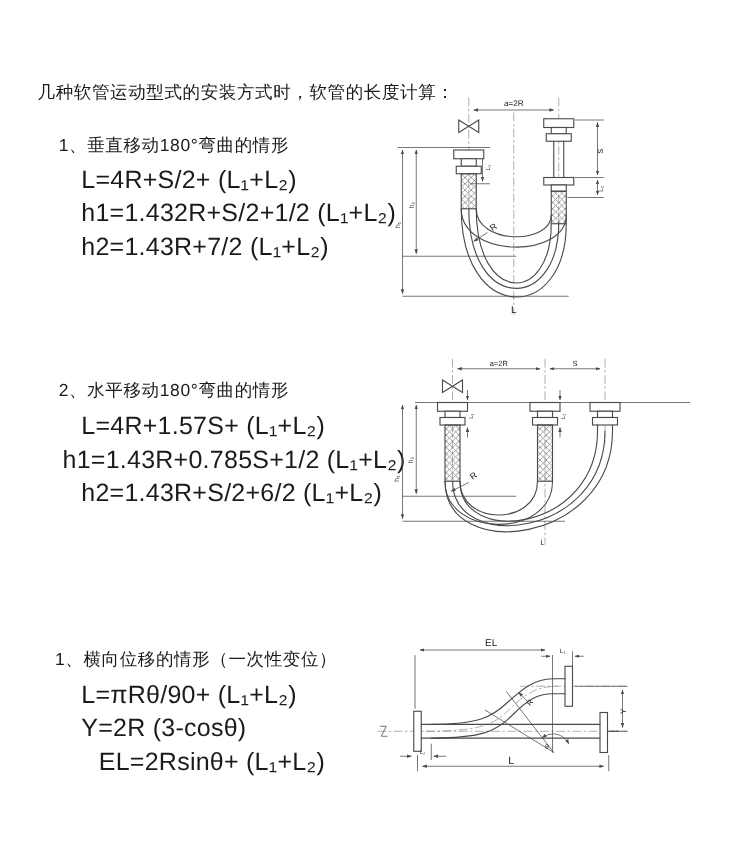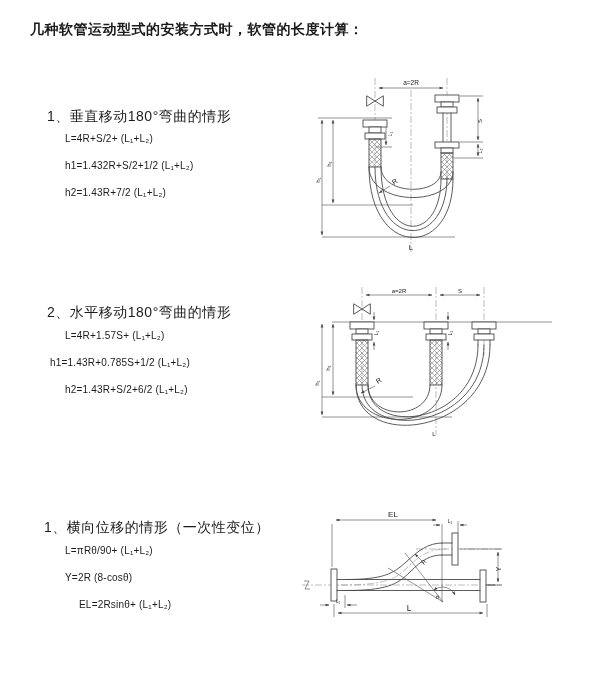--- a/index.html
+++ b/index.html
@@ -1,23 +1,23 @@
 <!DOCTYPE html>
 <html><head>
 <meta charset="utf-8">
 <style>
   html,body{margin:0;padding:0;}
   body{
     width:600px;height:675px;background:#ffffff;position:relative;overflow:hidden;
     font-family:"Liberation Sans","DejaVu Sans",sans-serif;color:#1b1b1b;
   }
   .abs{position:absolute;white-space:nowrap;}
-  .title{font-size:14px;font-weight:bold;letter-spacing:.5px;}
+  .title{font-size:14px;font-weight:normal;letter-spacing:.5px;margin-top:44px;}
   .sec-head{font-size:14px;font-weight:normal;letter-spacing:.5px;}
-  .formula{font-size:10px;letter-spacing:.2px;}
+  .formula{font-size:20px;letter-spacing:.2px;}
   svg{display:block;}
   svg text{fill:#222;font-family:"Liberation Sans","DejaVu Sans",sans-serif;}
   .draw{stroke:#4a4a4a;stroke-width:.9;fill:none;stroke-linecap:round;}
   .dim{stroke:#4a4a4a;stroke-width:.6;fill:none;}
   .cl{stroke:#8a8a8a;stroke-width:.55;fill:none;stroke-dasharray:7 2 2 2;}
   .fit{stroke:#4a4a4a;stroke-width:.9;fill:#ffffff;}
 </style>
 </head>
 <body>
 
@@ -168,21 +168,21 @@
   <text x="66" y="50" font-size="4.5" text-anchor="middle" transform="rotate(-90 66 50)">L₁</text>
   <text x="140" y="50" font-size="4.5" text-anchor="middle" transform="rotate(-90 140 50)">L₂</text>
   <text x="7" y="100" font-size="5.5" text-anchor="middle" transform="rotate(-90 7 100)">h₁</text>
   <text x="18" y="85" font-size="5.5" text-anchor="middle" transform="rotate(-90 18 85)">h₂</text>
   <text x="66" y="101" font-size="7" transform="rotate(-35 66 101)">R</text>
   <text x="122" y="153" font-size="6" text-anchor="middle">L</text>
 </svg>
 
 <div class="abs sec-head" style="left:44px;top:519px">1、横向位移的情形（一次性变位）</div>
 <div class="abs formula" style="left:65px;top:545px">L=πRθ/90+ (L₁+L₂)</div>
-<div class="abs formula" style="left:65px;top:572px">Y=2R (8-cosθ)</div>
+<div class="abs formula" style="left:65px;top:572px">Y=2R (3-cosθ)</div>
 <div class="abs formula" style="left:79px;top:599px">EL=2Rsinθ+ (L₁+L₂)</div>
 
 <svg class="abs" style="left:298px;top:505px" width="300" height="145" viewBox="0 0 300 145">
   <defs>
     <marker id="a3" viewBox="0 0 10 10" refX="9" refY="5" markerWidth="6.5" markerHeight="6.5" orient="auto-start-reverse">
       <path d="M0,1.5L10,5L0,8.5z" fill="#4a4a4a"></path>
     </marker>
   </defs>
   <g>
     <path class="cl" d="M4,80H204"></path>

